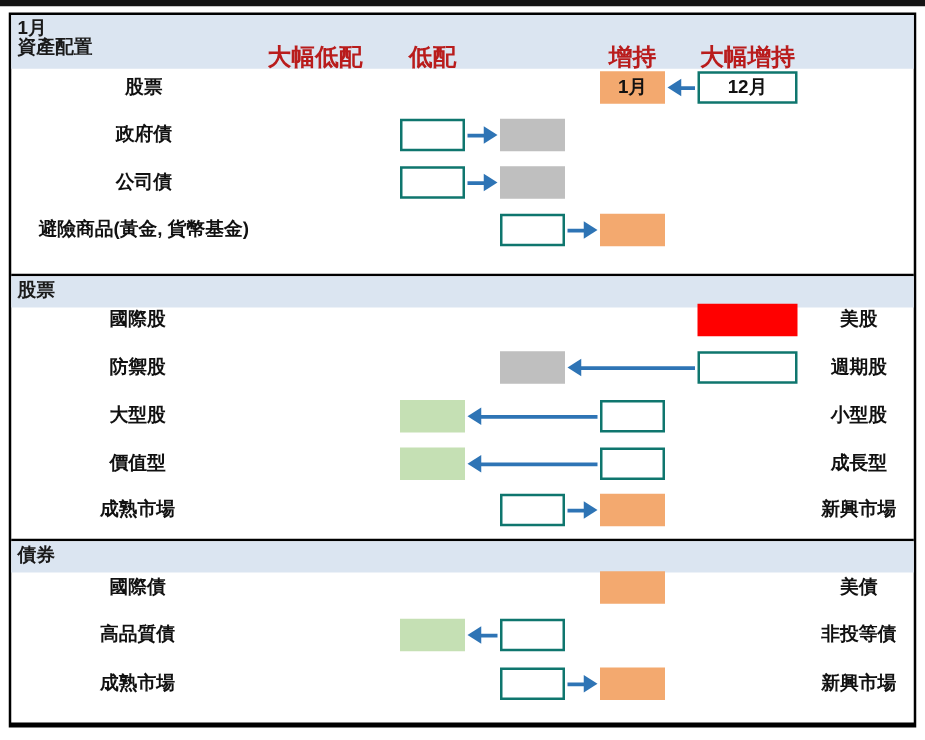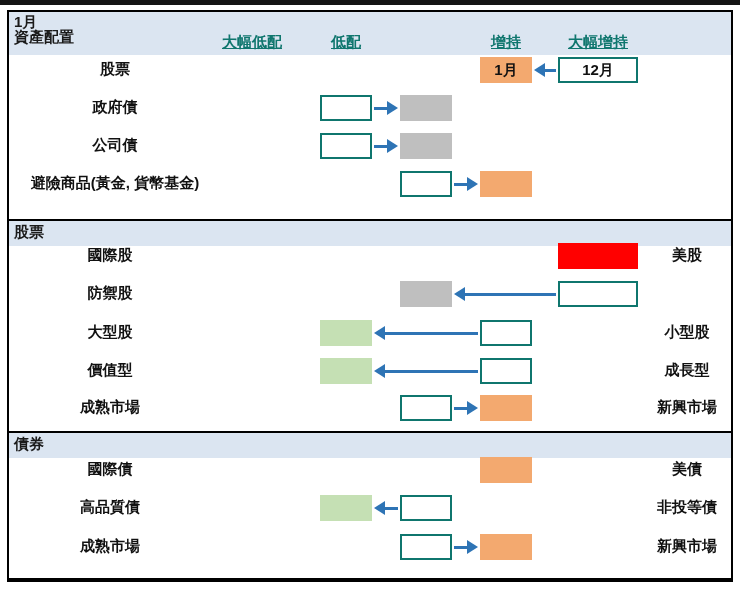--- a/index.html
+++ b/index.html
@@ -4,22 +4,22 @@
 <style>
   html,body{margin:0;padding:0;background:#fff;}
   .page{position:relative;width:740px;height:592px;background:#fff;overflow:hidden;
         font-family:"Liberation Sans","DejaVu Sans",sans-serif;color:#111;}
   .top-strip{position:absolute;left:0;top:0;width:740px;height:5px;background:#141414;}
   .alloc-table{position:absolute;left:7px;top:10px;width:726px;height:572px;
         box-sizing:border-box;border:2px solid #000;border-bottom-width:4px;background:#fff;}
   .header-band{position:absolute;left:0;top:0;width:100%;height:43px;background:var(--hdr,#DBE5F1);}
   .title{position:absolute;left:5px;top:1px;font-size:15px;font-weight:bold;color:#1a1a1a;white-space:nowrap;}
   .subtitle{position:absolute;left:5px;top:16px;font-size:15px;font-weight:bold;color:#1a1a1a;white-space:nowrap;}
-  .col-head{position:absolute;top:21px;width:100px;text-align:center;font-size:15px;
-        font-weight:bold;color:#0f766e;white-space:nowrap;text-decoration:underline;}
+  .col-head{position:absolute;top:21px;width:100px;text-align:center;font-size:19px;
+        font-weight:bold;color:#b91c1c;white-space:nowrap;}
   .divider{position:absolute;left:0;width:100%;height:2px;background:#000;}
   .section-bar{position:absolute;left:0;width:100%;height:25px;background:var(--hdr,#DBE5F1);}
   .section-bar span{position:absolute;left:5px;top:2px;font-size:15px;font-weight:bold;color:#1a1a1a;white-space:nowrap;}
   .row-label{position:absolute;font-size:15px;font-weight:bold;color:#111;text-align:center;white-space:nowrap;}
   .marker{position:absolute;box-sizing:border-box;height:26px;text-align:center;
         font-size:15px;font-weight:bold;color:#111;line-height:26px;}
   .marker.outline{background:#fff;border:2px solid #0f766e;line-height:22px;}
   .arrow{position:absolute;height:16px;}
   .arrow .line{position:absolute;top:7px;height:3px;background:var(--arrow,#2E74B5);}
   .arrow .head{position:absolute;top:1px;width:0;height:0;}
@@ -71,20 +71,21 @@
         <div class="head right"></div>
       </div>
       <div class="divider" style="top: 207px;"></div>
       <div class="section-bar" style="top: 209px;">
         <span>股票</span>
       </div>
       <div class="row-label" style="left: 18px; width: 166px; top: 234px;">國際股</div>
       <div class="row-label" style="left: 628px; width: 100px; top: 234px;">美股</div>
       <div class="marker" style="left: 549px; top: 231px; width: 80px; background: rgb(255, 0, 0);"></div>
       <div class="row-label" style="left: 18px; width: 166px; top: 272px;">防禦股</div>
+      <div class="row-label" style="left: 628px; width: 100px; top: 272px;">週期股</div>
       <div class="marker" style="left: 391px; top: 269px; width: 52px; background: rgb(191, 191, 191);"></div>
       <div class="marker outline" style="left: 549px; top: 269px; width: 80px;"></div>
       <div class="arrow" style="left: 445px; top: 274px; width: 102px;">
         <div class="line" style="left: 9px; width: 93px;"></div>
         <div class="head left"></div>
       </div>
       <div class="row-label" style="left: 18px; width: 166px; top: 311px;">大型股</div>
       <div class="row-label" style="left: 628px; width: 100px; top: 311px;">小型股</div>
       <div class="marker" style="left: 311px; top: 308px; width: 52px; background: rgb(197, 224, 180);"></div>
       <div class="marker outline" style="left: 471px; top: 308px; width: 52px;"></div>

